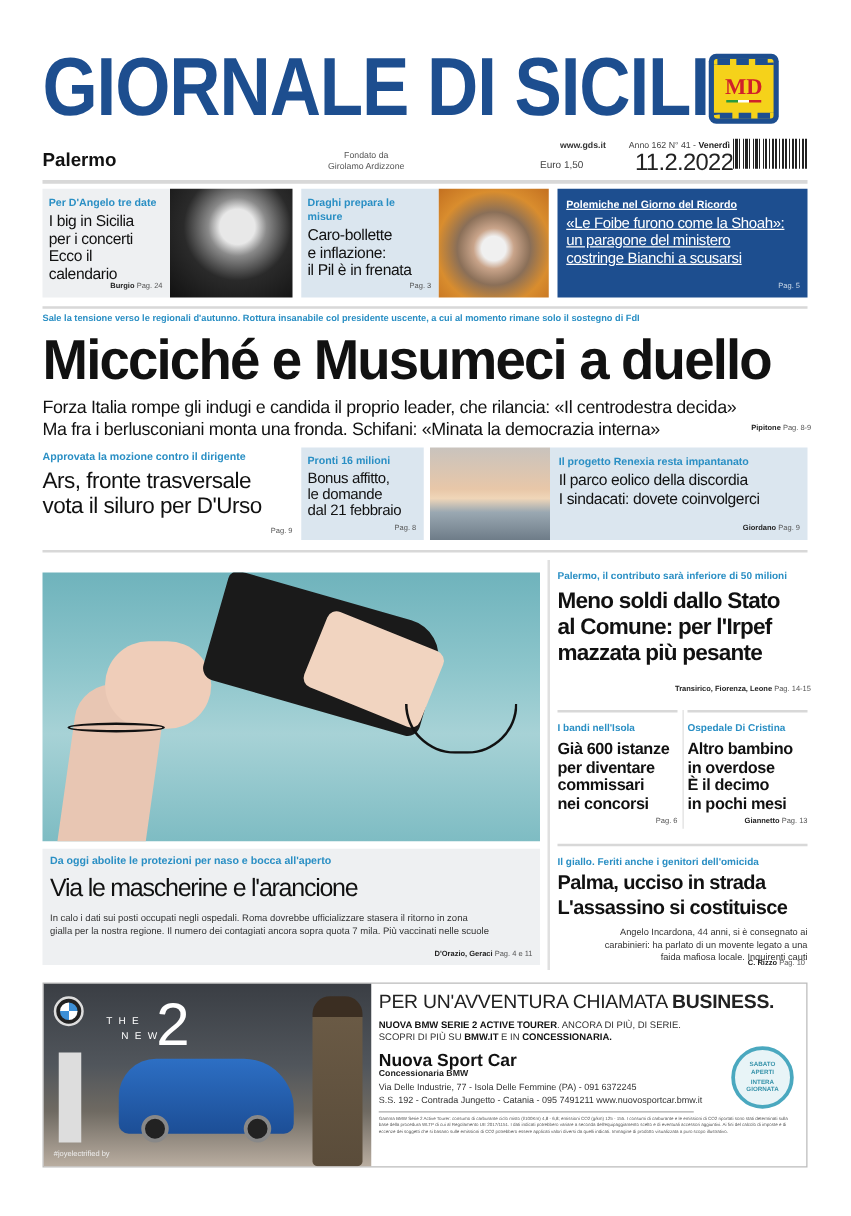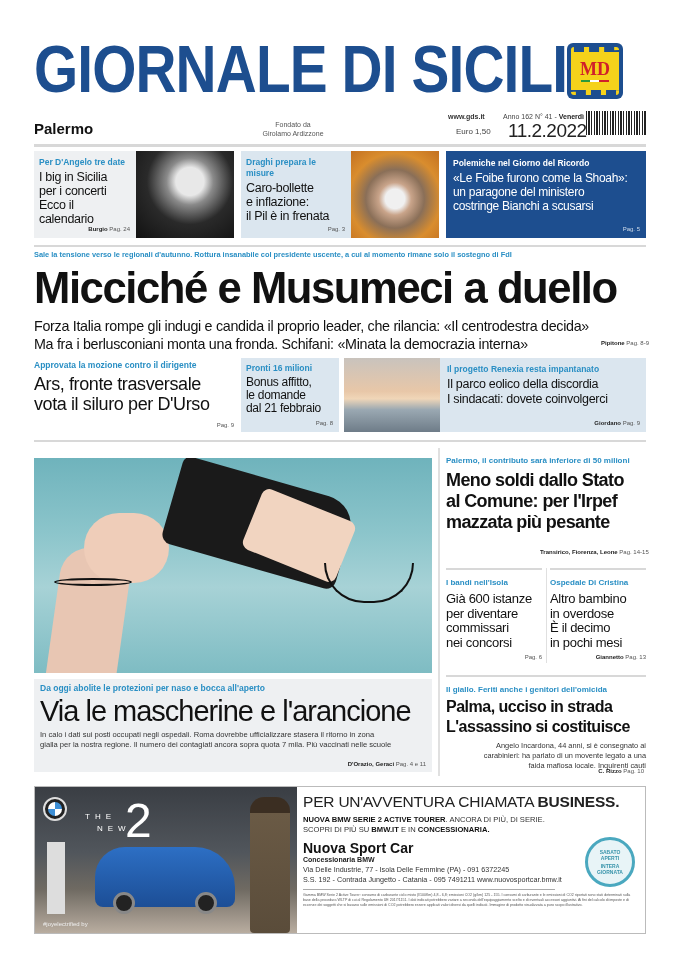--- a/index.html
+++ b/index.html
@@ -24,36 +24,36 @@
     width: 100%; height: 100%; background: #f5d21a; border-radius: 3px;
     display: flex; align-items: center; justify-content: center; flex-direction: column;
     border-top: 5px dashed #1d4e8f; border-bottom: 5px dashed #1d4e8f;
   }
   .md-logo .md-text { font-family: "Liberation Serif", serif; font-weight: 700; color: #d0202a; font-size: 18px; line-height: 18px; }
   .md-logo .stripe { width: 28px; height: 2px; background: linear-gradient(90deg,#2a9a3c 33%,#fff 33%,#fff 66%,#d0202a 66%); margin-top: 2px; }
 
   .city { left: 34px; top: 120px; font-weight: 700; font-size: 15px; }
   .founded { left: 258px; top: 120px; font-size: 7px; color: #555; text-align: center; line-height: 9px; width: 70px; }
   .website { left: 448px; top: 113px; font-size: 7px; font-weight: 700; color: #333; }
-  .price { left: 456px; top: 127px; font-size: 8px; color: #444; }
+  .price { left: 432px; top: 127px; font-size: 8px; color: #444; }
   .issue { left: 503px; top: 113px; font-size: 7px; color: #444; }
   .issue b { color: #222; }
   .date { left: 508px; top: 120px; font-size: 19px; color: #222; font-weight: 400; letter-spacing: -0.5px; }
   .barcode { left: 586px; top: 111px; width: 60px; height: 24px;
     background: repeating-linear-gradient(90deg,#222 0 1px,#fff 1px 2px,#222 2px 4px,#fff 4px 5px,#222 5px 6px,#fff 6px 8px);
   }
   .rule-top { left: 34px; top: 144px; width: 612px; height: 3px; background: #d8d8d8; }
 
   
   .teaser { top: 151px; height: 87px; }
   .t1 { left: 34px; width: 102px; background: #eef0f2; padding: 6px 5px; }
   .t1-photo { left: 136px; top: 151px; width: 98px; height: 87px; background: radial-gradient(circle at 55% 35%, #e8e8e8 0 18%, #8a8a8a 30%, #2a2a2a 55%, #111 100%); }
   .t2 { left: 241px; width: 110px; background: #dbe6ef; padding: 6px 5px; }
   .t2-photo { left: 351px; top: 151px; width: 88px; height: 87px; background: radial-gradient(circle at 50% 55%, #f0f0f0 0 15%, #c9a48a 25%, #8a6f58 45%, #d98d2e 70%, #c37020 100%); }
-  .t3 { left: 446px; width: 200px; background: #1d4e8f; padding: 7px 7px; color: #fff; }
+  .t3 { left: 446px; width: 200px; background: #1d4e8f; padding: 7px 7px; color: #fff; text-decoration: underline; }
   .kicker { font-size: 8.5px; font-weight: 700; color: #2a8fc4; line-height: 11px; }
   .t3 .kicker { color: #fff; }
   .teaser-head { font-size: 12.5px; line-height: 14px; color: #111; margin-top: 2px; letter-spacing: -0.3px; }
   .t3 .teaser-head { color: #fff; font-size: 12px; }
   .pagenote { position: absolute; right: 6px; bottom: 6px; font-size: 6px; color: #555; }
   .t3 .pagenote { color: #cfdcea; }
   .pagenote b { color: #222; }
 
   .rule-2 { left: 34px; top: 245px; width: 612px; height: 2px; background: #d8d8d8; }
 
@@ -83,41 +83,41 @@
     background: linear-gradient(180deg,#6fb3bc 0%,#8cc5cb 35%,#a7d2d6 60%,#7ebcc3 100%); overflow: hidden; }
   .mask-body { position: absolute; left: 135px; top: 20px; width: 180px; height: 90px; background: #1a1a1a; transform: rotate(16deg); border-radius: 8px 30px 10px 10px; }
   .mask-inner { position: absolute; left: 215px; top: 45px; width: 100px; height: 65px; background: #f1d4c0; transform: rotate(22deg); border-radius: 8px; }
   .arm { position: absolute; left: 20px; top: 90px; width: 70px; height: 140px; background: #e8c6b3; transform: rotate(8deg); border-radius: 30px 30px 0 0; }
   .hand { position: absolute; left: 50px; top: 55px; width: 85px; height: 70px; background: #efcdb9; border-radius: 40px; }
   .strap { position: absolute; left: 290px; top: 105px; width: 90px; height: 40px; border: 2px solid #111; border-top: none; border-radius: 0 0 40px 40px; }
   .bracelet { position: absolute; left: 20px; top: 120px; width: 78px; height: 8px; border: 2px solid #111; border-radius: 50%; }
 
   .mask-box { left: 34px; top: 679px; width: 398px; height: 93px; background: #eef0f2; padding: 4px 6px; }
   .mask-box .kicker { font-size: 8.5px; }
-  .mask-title { font-size: 29px; line-height: 34px; letter-spacing: -1px; white-space: nowrap; }
+  .mask-title { font-size: 20px; line-height: 34px; letter-spacing: -1px; white-space: nowrap; }
   .mask-body-text { font-size: 7.6px; line-height: 10px; color: #333; margin-top: 2px; }
   .mask-body-text span { display: block; white-space: nowrap; }
   .mask-box .pagenote { right: 6px; bottom: 5px; }
 
   .vsep { left: 438px; top: 448px; width: 2px; height: 328px; background: #e0e0e0; }
 
   
   .irpef { left: 446px; top: 455px; width: 200px; }
   .irpef .kicker { font-size: 8px; }
   .irpef-title { font-size: 18px; font-weight: 700; line-height: 21px; letter-spacing: -0.6px; margin-top: 4px; white-space: nowrap; }
   .irpef-credit { left: 540px; top: 549px; font-size: 6px; color: #555; }
   .irpef-credit b { color: #222; }
 
   .rule-r1 { left: 446px; top: 568px; width: 96px; height: 2px; background: #d8d8d8; }
   .rule-r2 { left: 550px; top: 568px; width: 96px; height: 2px; background: #d8d8d8; }
   .vsep2 { left: 546px; top: 568px; width: 1px; height: 95px; background: #e0e0e0; }
 
   .bandi { left: 446px; top: 577px; width: 100px; height: 85px; }
   .cristina { left: 550px; top: 577px; width: 100px; height: 85px; }
-  .small-title { font-size: 13px; font-weight: 400; line-height: 14.5px; letter-spacing: -0.3px; margin-top: 4px; white-space: nowrap; }
+  .small-title { font-size: 13px; font-weight: 700; line-height: 14.5px; letter-spacing: -0.3px; margin-top: 4px; white-space: nowrap; }
   .bandi .kicker, .cristina .kicker { font-size: 8px; }
   .bandi .pagenote, .cristina .pagenote { right: 4px; bottom: 2px; }
 
   .rule-r3 { left: 446px; top: 675px; width: 200px; height: 2px; background: #d8d8d8; }
   .palma { left: 446px; top: 684px; width: 200px; height: 90px; }
   .palma .kicker { font-size: 8px; }
   .palma-title { font-size: 16px; font-weight: 700; line-height: 20px; letter-spacing: -0.5px; margin-top: 2px; white-space: nowrap; }
   .palma-body { font-size: 7.4px; line-height: 10px; color: #333; margin-top: 4px; }
   .palma-body span { display: block; white-space: nowrap; text-align: right; }
   .palma .pagenote { right: 2px; bottom: 0px; }

